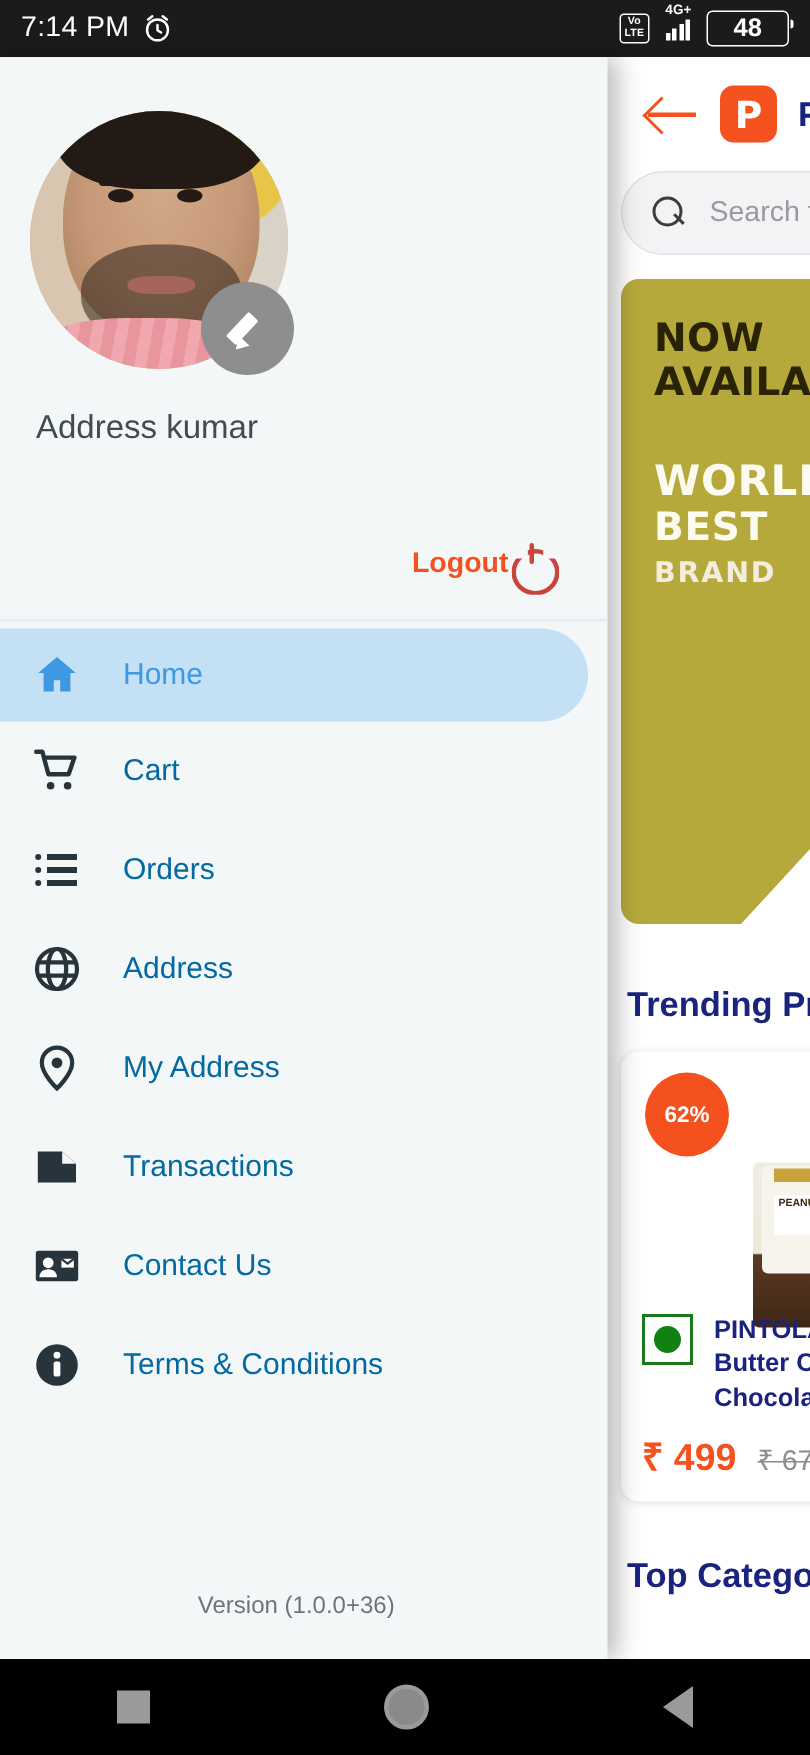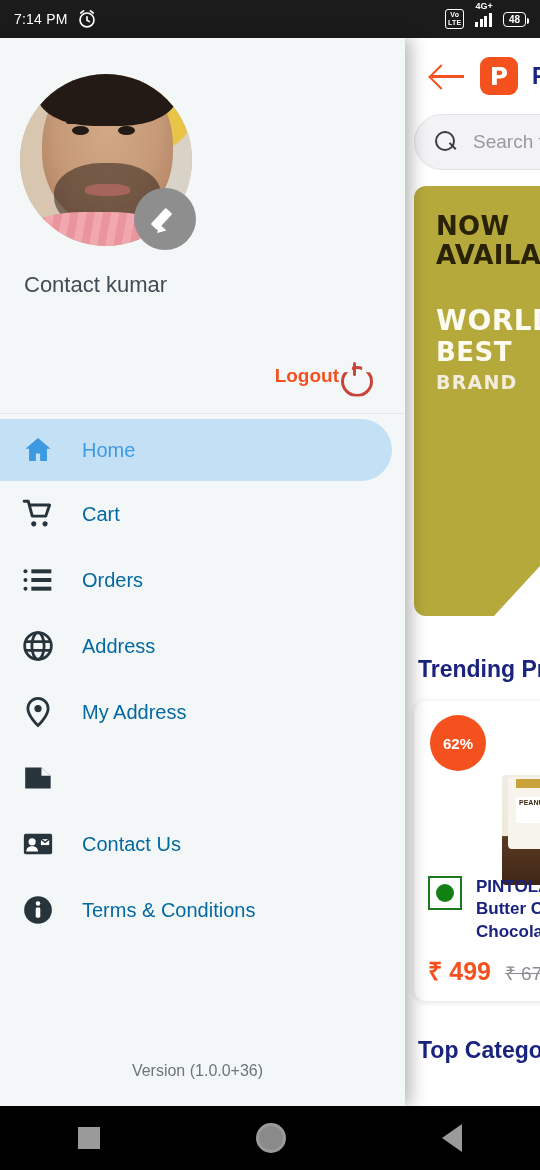--- a/index.html
+++ b/index.html
@@ -12,36 +12,36 @@
   #screen { position:relative; width:540px; height:1170px; overflow:hidden; background:#fff; }
 
   
   .statusbar {
     position:absolute; top:0; left:0; width:540px; height:38px;
     background:#1b1b1b; color:#fff;
     display:flex; align-items:center; justify-content:space-between;
     padding:0 14px;
   }
   .sb-left { display:flex; align-items:center; gap:8px; }
-  .sb-time { font-size:14px; font-weight:500; letter-spacing:.2px; }
+  .sb-time { font-size:19px; font-weight:500; letter-spacing:.2px; }
   .sb-right { display:flex; align-items:center; gap:11px; }
   .volte {
     border:1.5px solid #fff; border-radius:3px;
     font-size:7px; line-height:8px; font-weight:700;
     padding:1px 2px; text-align:center; letter-spacing:.2px;
   }
   .net-wrap { display:flex; align-items:flex-end; gap:2px; position:relative; }
   .net-label { font-size:9px; font-weight:700; position:absolute; top:-11px; left:0; white-space:nowrap; }
   .bars { display:flex; align-items:flex-end; gap:1.5px; height:15px; }
   .bars i { width:3px; background:#fff; display:block; }
   .bars i:nth-child(1){height:5px;} .bars i:nth-child(2){height:8px;}
   .bars i:nth-child(3){height:11px;} .bars i:nth-child(4){height:14px;}
   .batt {
     border:1.5px solid #fff; border-radius:4px;
-    padding:1px 5px; font-size:10px; font-weight:700;
+    padding:1px 17px; font-size:17px; font-weight:700;
     position:relative;
   }
   .batt::after {
     content:""; position:absolute; right:-4px; top:5px;
     width:2.5px; height:6px; background:#fff; border-radius:0 2px 2px 0;
   }
 
   
   .app {
     position:absolute; top:38px; left:0; width:540px; height:1068px;
@@ -349,21 +349,21 @@
         <div class="av-eye r"></div>
         <div class="av-beard"></div>
         <div class="av-mouth"></div>
         <div class="av-shirt"></div>
       </div>
       <div class="edit-btn">
         <span class="pencil"></span>
       </div>
     </div>
 
-    <div class="uname">Contact kumar</div>
+    <div class="uname">Address kumar</div>
 
     <div class="logout-row">
       <span class="logout-label">Logout</span>
       <span class="power"></span>
     </div>
 
     <div class="menu">
 
       <div class="menu-item active">
         <svg class="mi-icon" viewBox="0 0 24 24">
@@ -408,20 +408,21 @@
           <circle cx="12" cy="9.4" r="2.7" fill="#27343b"></circle>
         </svg>
         <span class="menu-label">My Address</span>
       </div>
 
       <div class="menu-item">
         <svg class="mi-icon" viewBox="0 0 24 24">
           <path d="M2.4 4.2h12.2l6.9 6.2v9.4H2.4z" fill="#27343b"></path>
           <path d="M14.6 4.2v6.2h6.9z" fill="#f4f7f8"></path>
         </svg>
+        <span class="menu-label">Transactions</span>
       </div>
 
       <div class="menu-item">
         <svg class="mi-icon" viewBox="0 0 24 24">
           <rect x="1.4" y="4.4" width="21.2" height="15.2" rx="1.4" fill="#27343b"></rect>
           <circle cx="7.6" cy="10.4" r="2.7" fill="#fff"></circle>
           <path d="M3.2 17.6c0-2.6 2-4 4.4-4s4.4 1.4 4.4 4z" fill="#fff"></path>
           <path d="M14.2 8.4h6.2v4.4h-6.2z" fill="#fff"></path>
           <path d="M14.2 8.4l3.1 2.4 3.1-2.4" fill="none" stroke="#27343b" stroke-width="1.1"></path>
         </svg>

